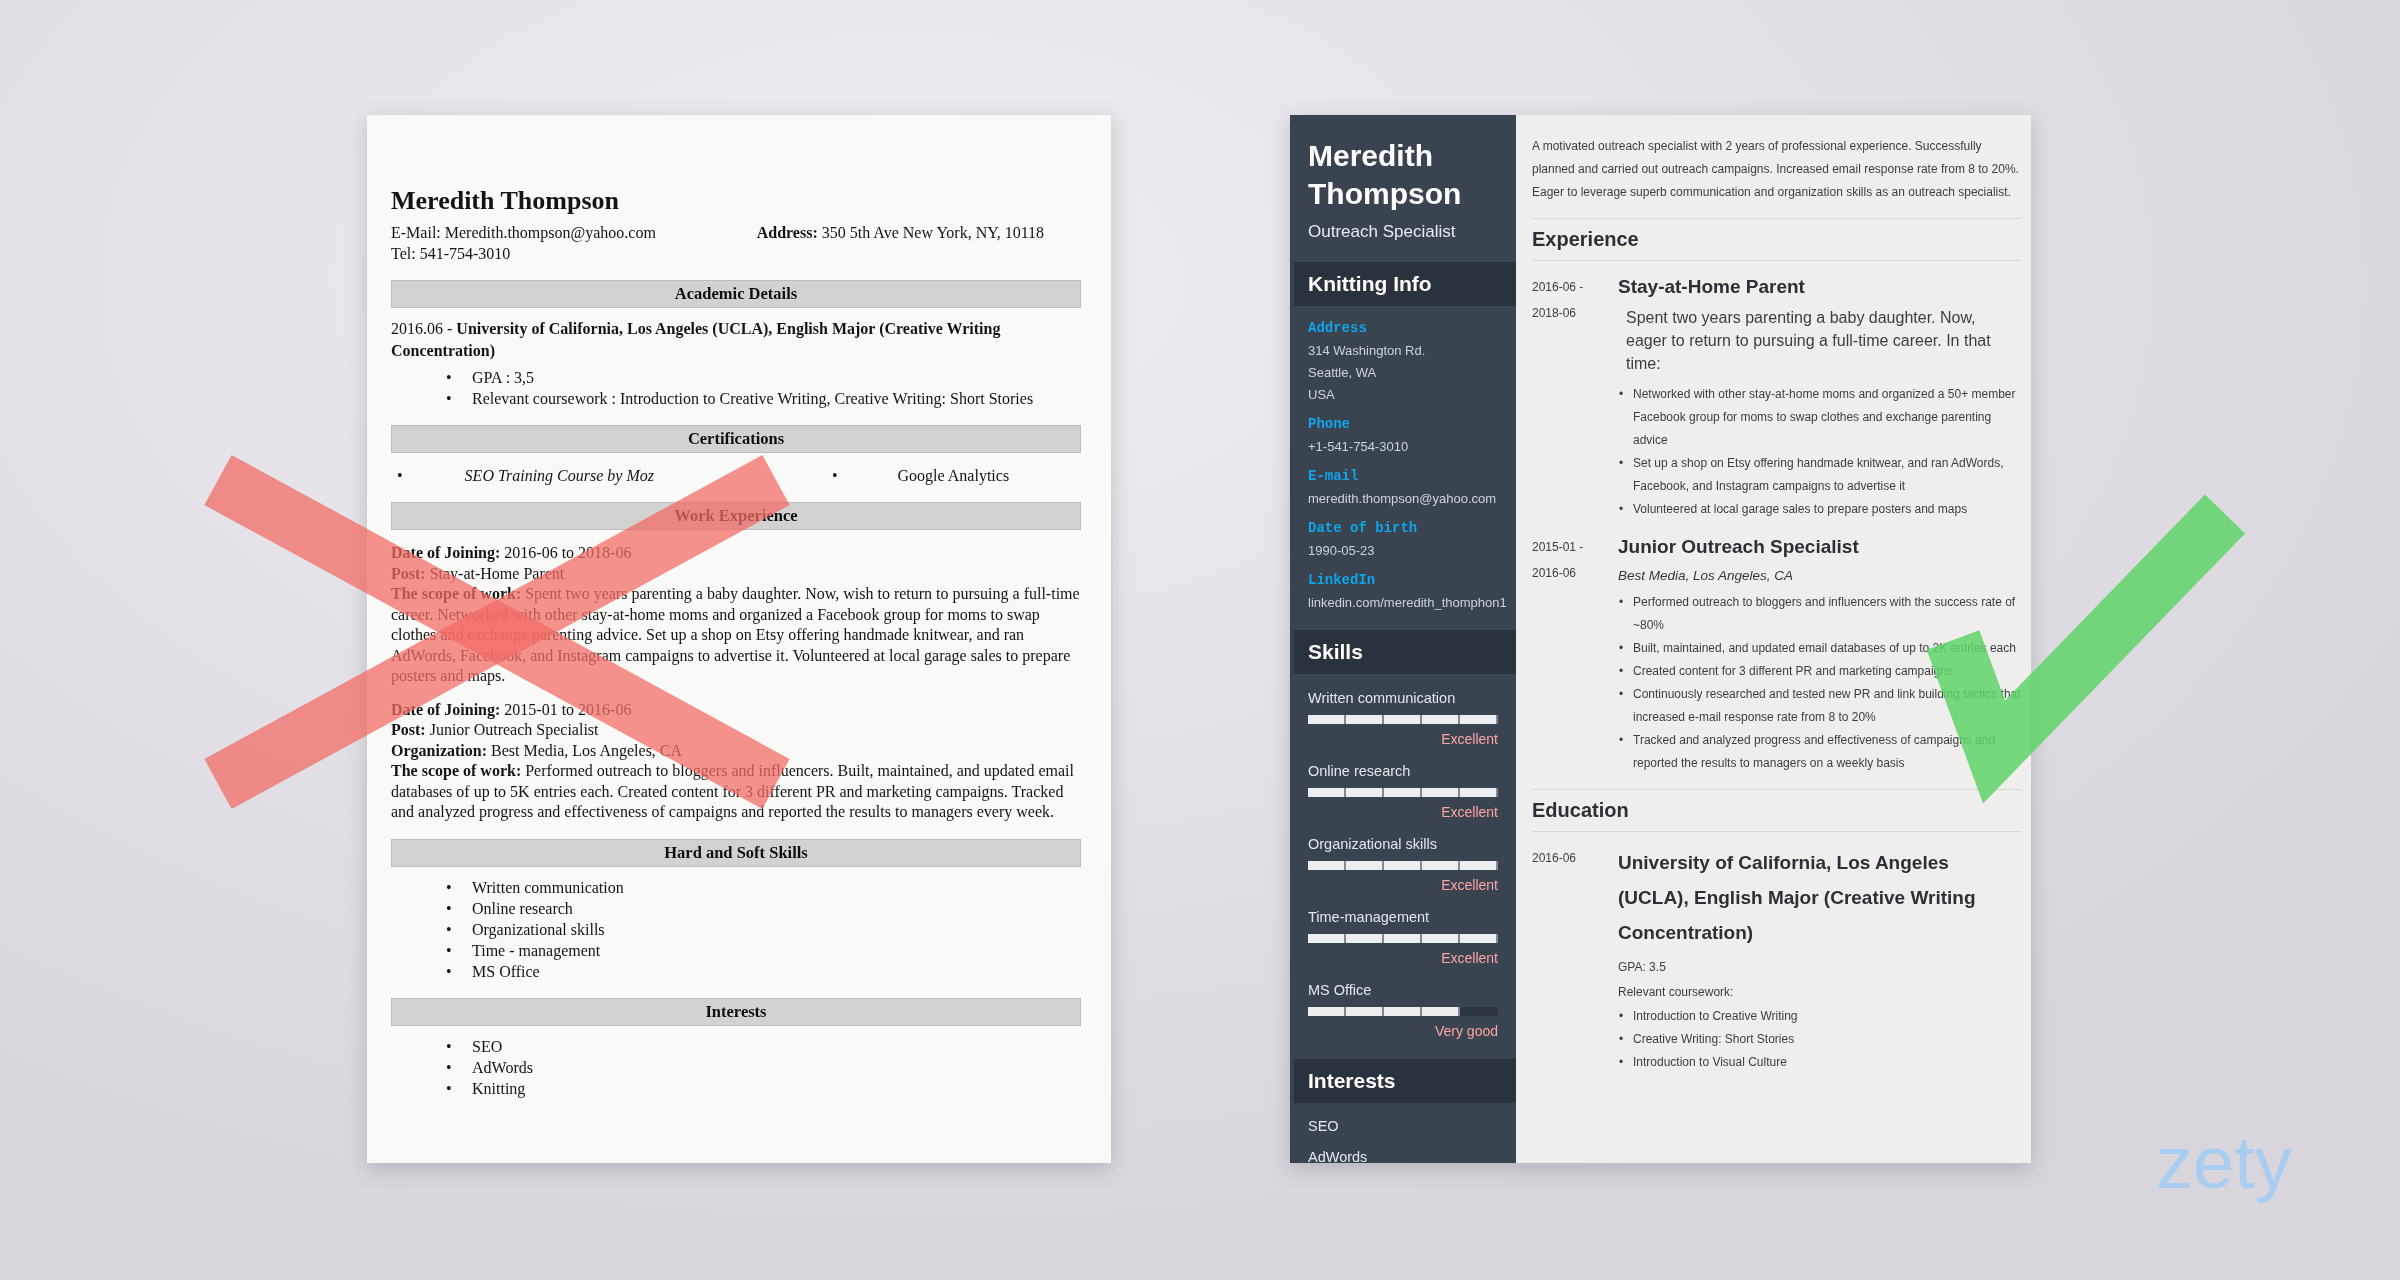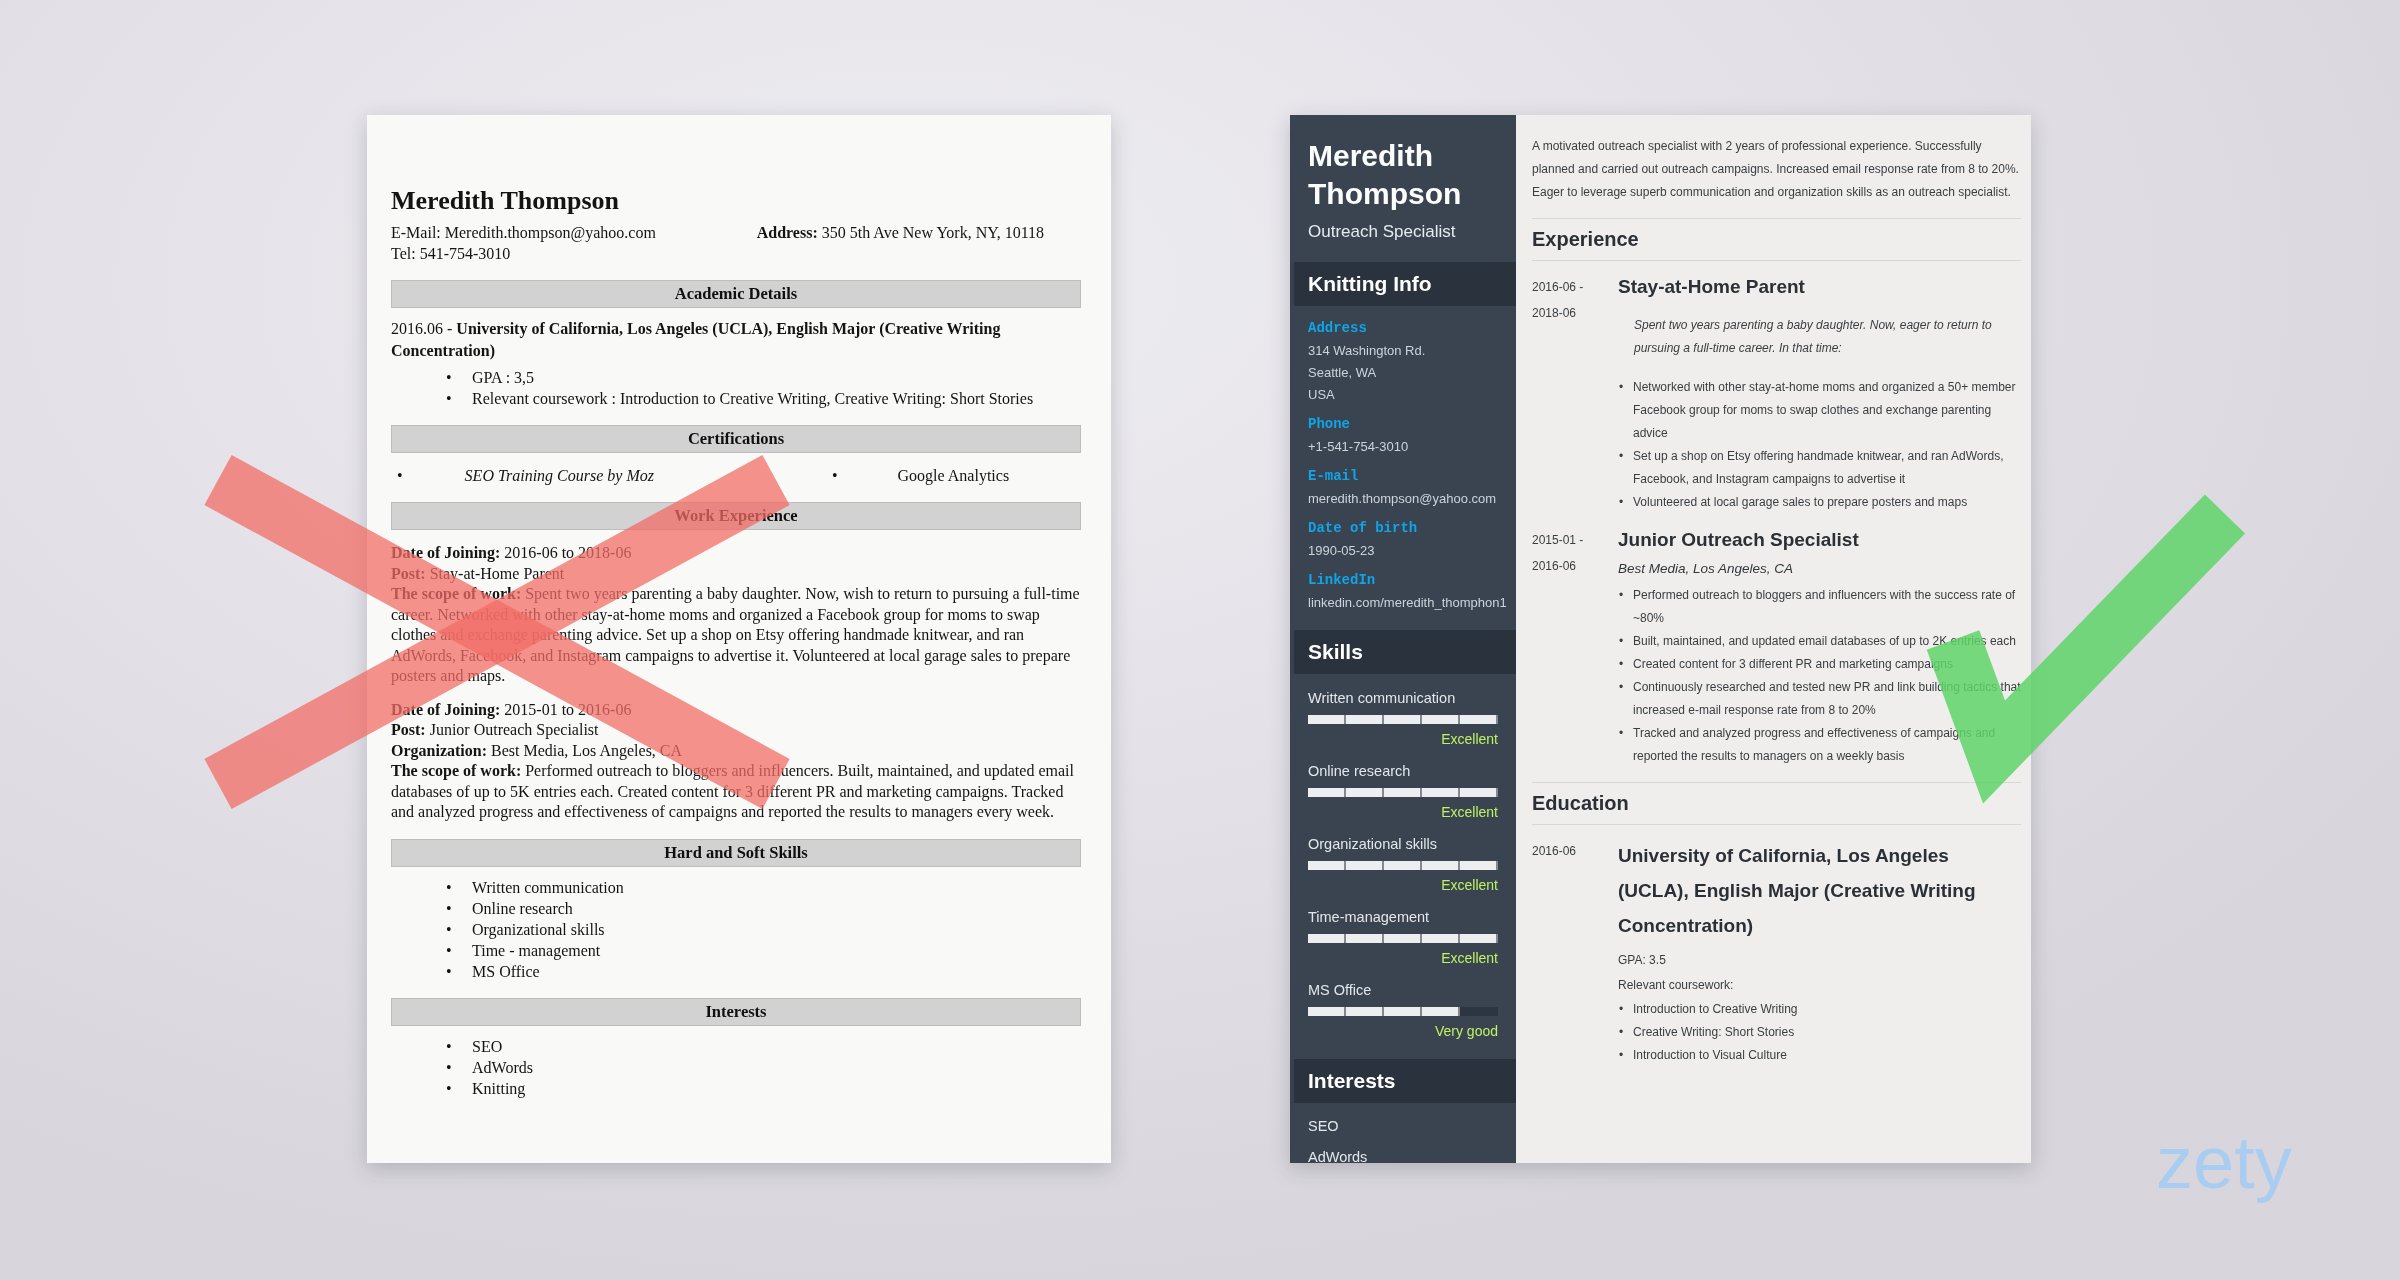--- a/index.html
+++ b/index.html
@@ -45,33 +45,33 @@
          box-shadow:inset 4px 0 0 #44516180;}
   .field{padding:0 18px;}
   .flabel{font-weight:bold;font-size:14px;margin-top:14px;color:#0ea5e9;font-family:Liberation Mono, monospace;}
   .fval{font-size:13px;color:#ccd3d9;margin-top:7px;white-space:nowrap;}
   .skill{padding:0 18px;margin-top:16px;}
   .sk-name{font-size:14.5px;color:#e3e7ea;}
   .sk-bar{position:relative;height:9px;background:#2c3540;margin:9px 0 7px;}
   .sk-fill{height:100%;background:#eceef0;}
   .sk-seg{position:absolute;top:0;left:0;right:0;bottom:0;
           background:repeating-linear-gradient(90deg,transparent 0 36px,rgba(44,53,64,0.55) 36px 38px);}
-  .sk-level{text-align:right;font-size:14px;color:#bef264;}
+  .sk-level{text-align:right;font-size:14px;color:#fca5a5;}
   .interest{padding:0 18px;margin-top:15px;font-size:14.5px;color:#e3e7ea;}
 
   .maincol{flex:1;background:#efeeec;color:#3a3e43;padding:20px 10px 0 16px;box-sizing:border-box;overflow:hidden;}
   .summary{font-size:12px;line-height:23px;margin:0;}
   .msec{border-top:1px solid #d8d7d4;margin-top:14px;}
   .msec h2{font-size:20px;color:#2b3036;margin:9px 0 0;padding-bottom:9px;border-bottom:1px solid #d8d7d4;}
   .entry{display:flex;margin-top:13px;}
   .dates{width:86px;flex:none;font-size:12px;line-height:26px;}
   .edate{width:86px;flex:none;font-size:12px;line-height:26px;}
   .ebody{flex:1;min-width:0;}
   .ebody h3{font-size:19px;margin:2px 0 5px;color:#2b3036;}
-  .intro{font-size:12px;line-height:23px;margin:16px;font-style:italic;}
+  .intro{font-size:16px;line-height:23px;margin:8px;}
   .company{font-size:13.5px;font-style:italic;margin:1px 0 3px;line-height:25px;color:#33373c;}
   ul.mb{list-style:none;margin:2px 0 0;padding:0;}
   ul.mb li{position:relative;padding-left:15px;font-size:12px;line-height:23px;}
   ul.mb li::before{content:"\2022";position:absolute;left:1px;}
   .edegree{font-size:19px;font-weight:bold;line-height:35px;margin:0;color:#2b3036;}
   .egpa{font-size:12px;line-height:22px;margin:6px 0 0;}
   .ecw{font-size:12px;line-height:22px;margin:3px 0 0;}
   .certrow2{display:flex;margin-top:11px;font-size:12px;line-height:20px;}
   .certrow2 .cd{width:86px;flex:none;}
 

